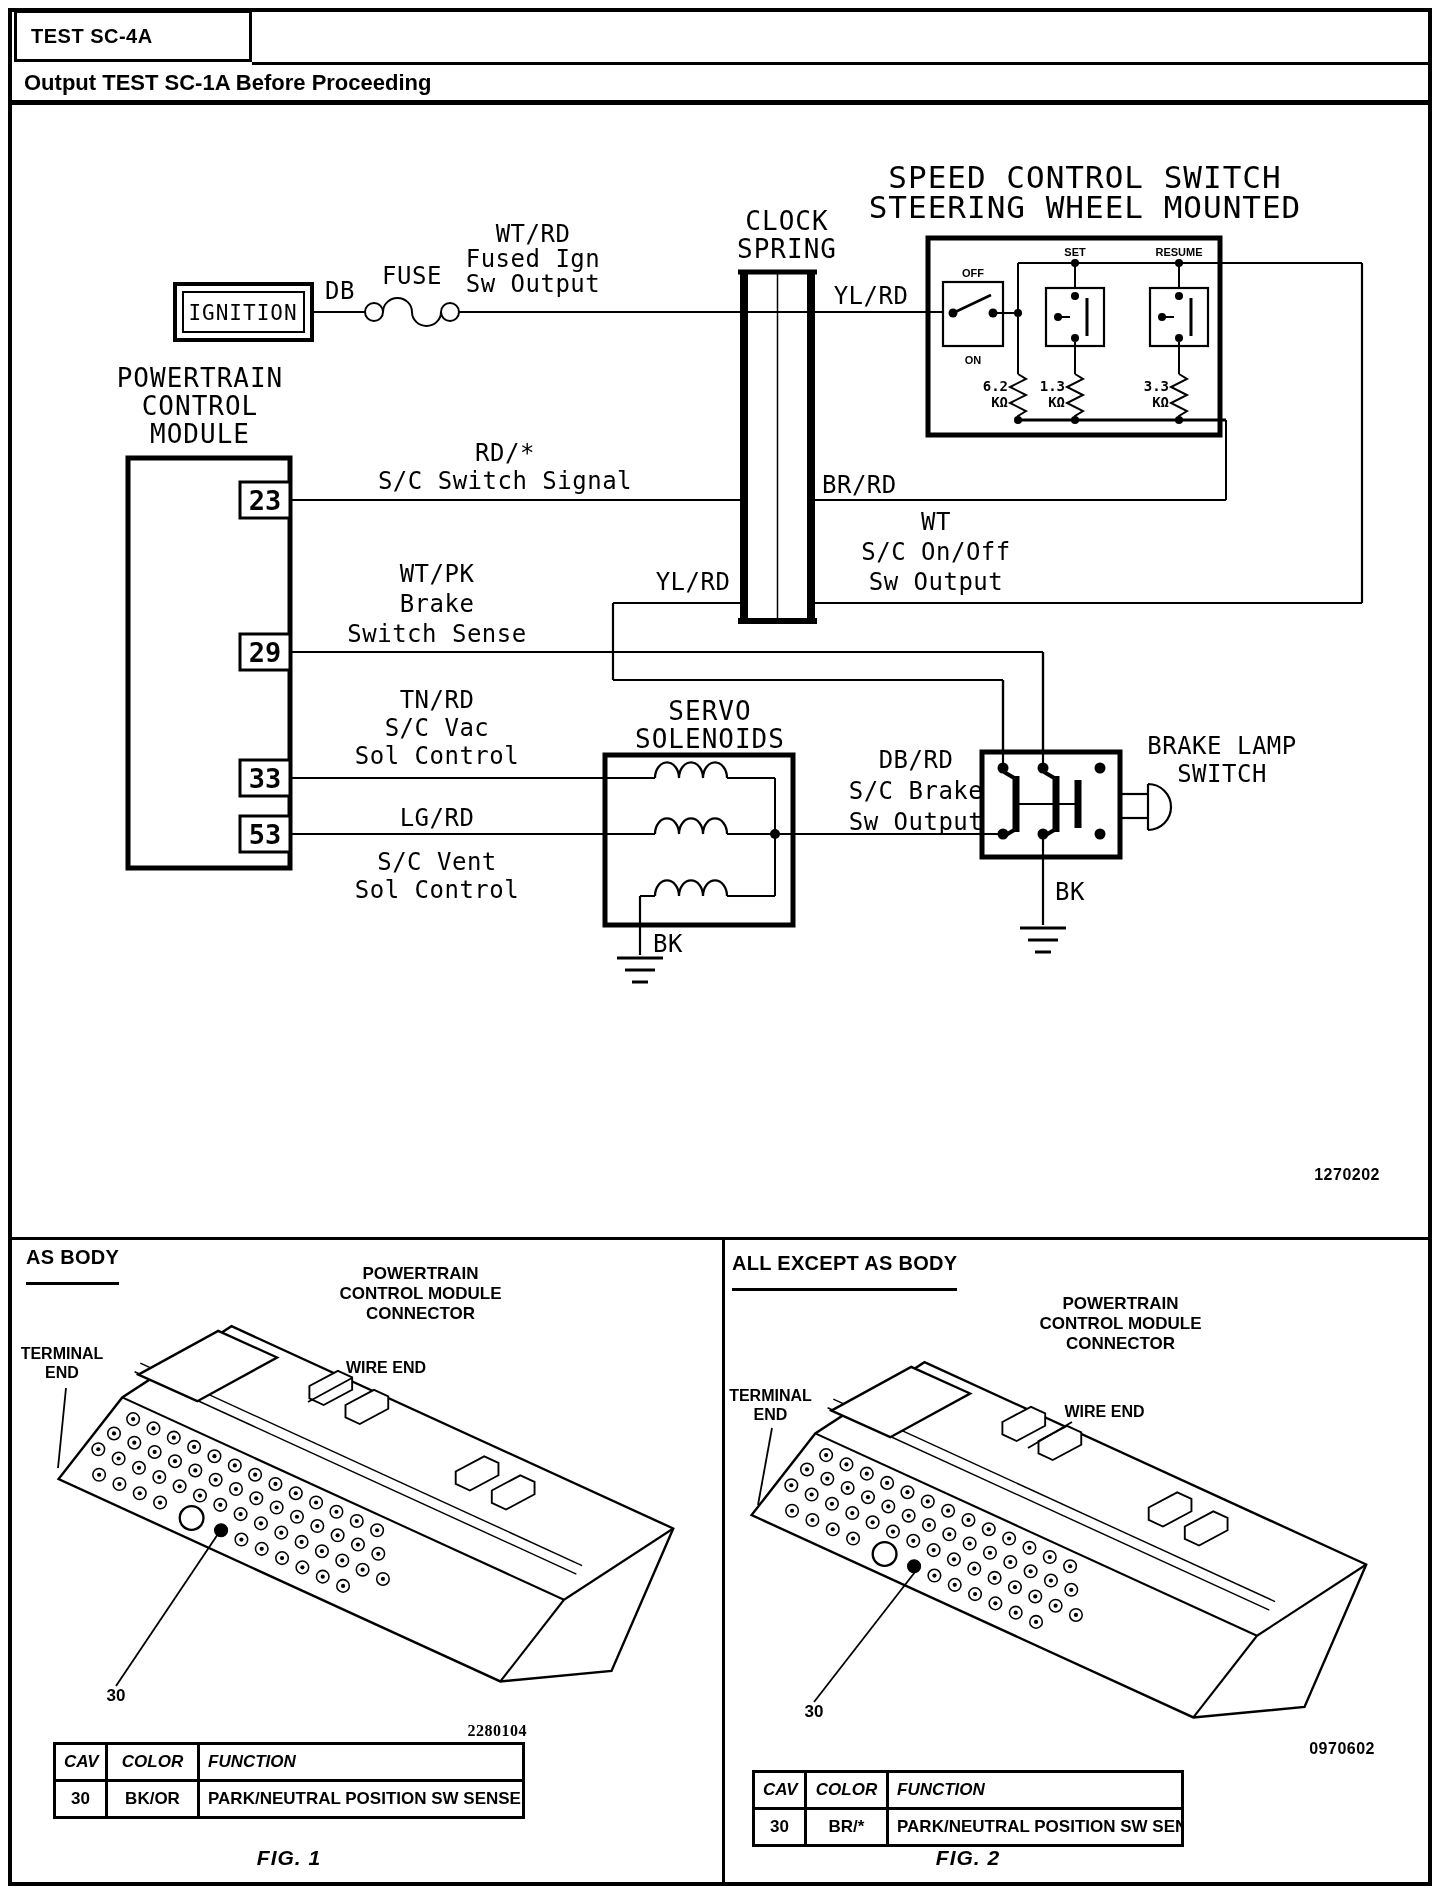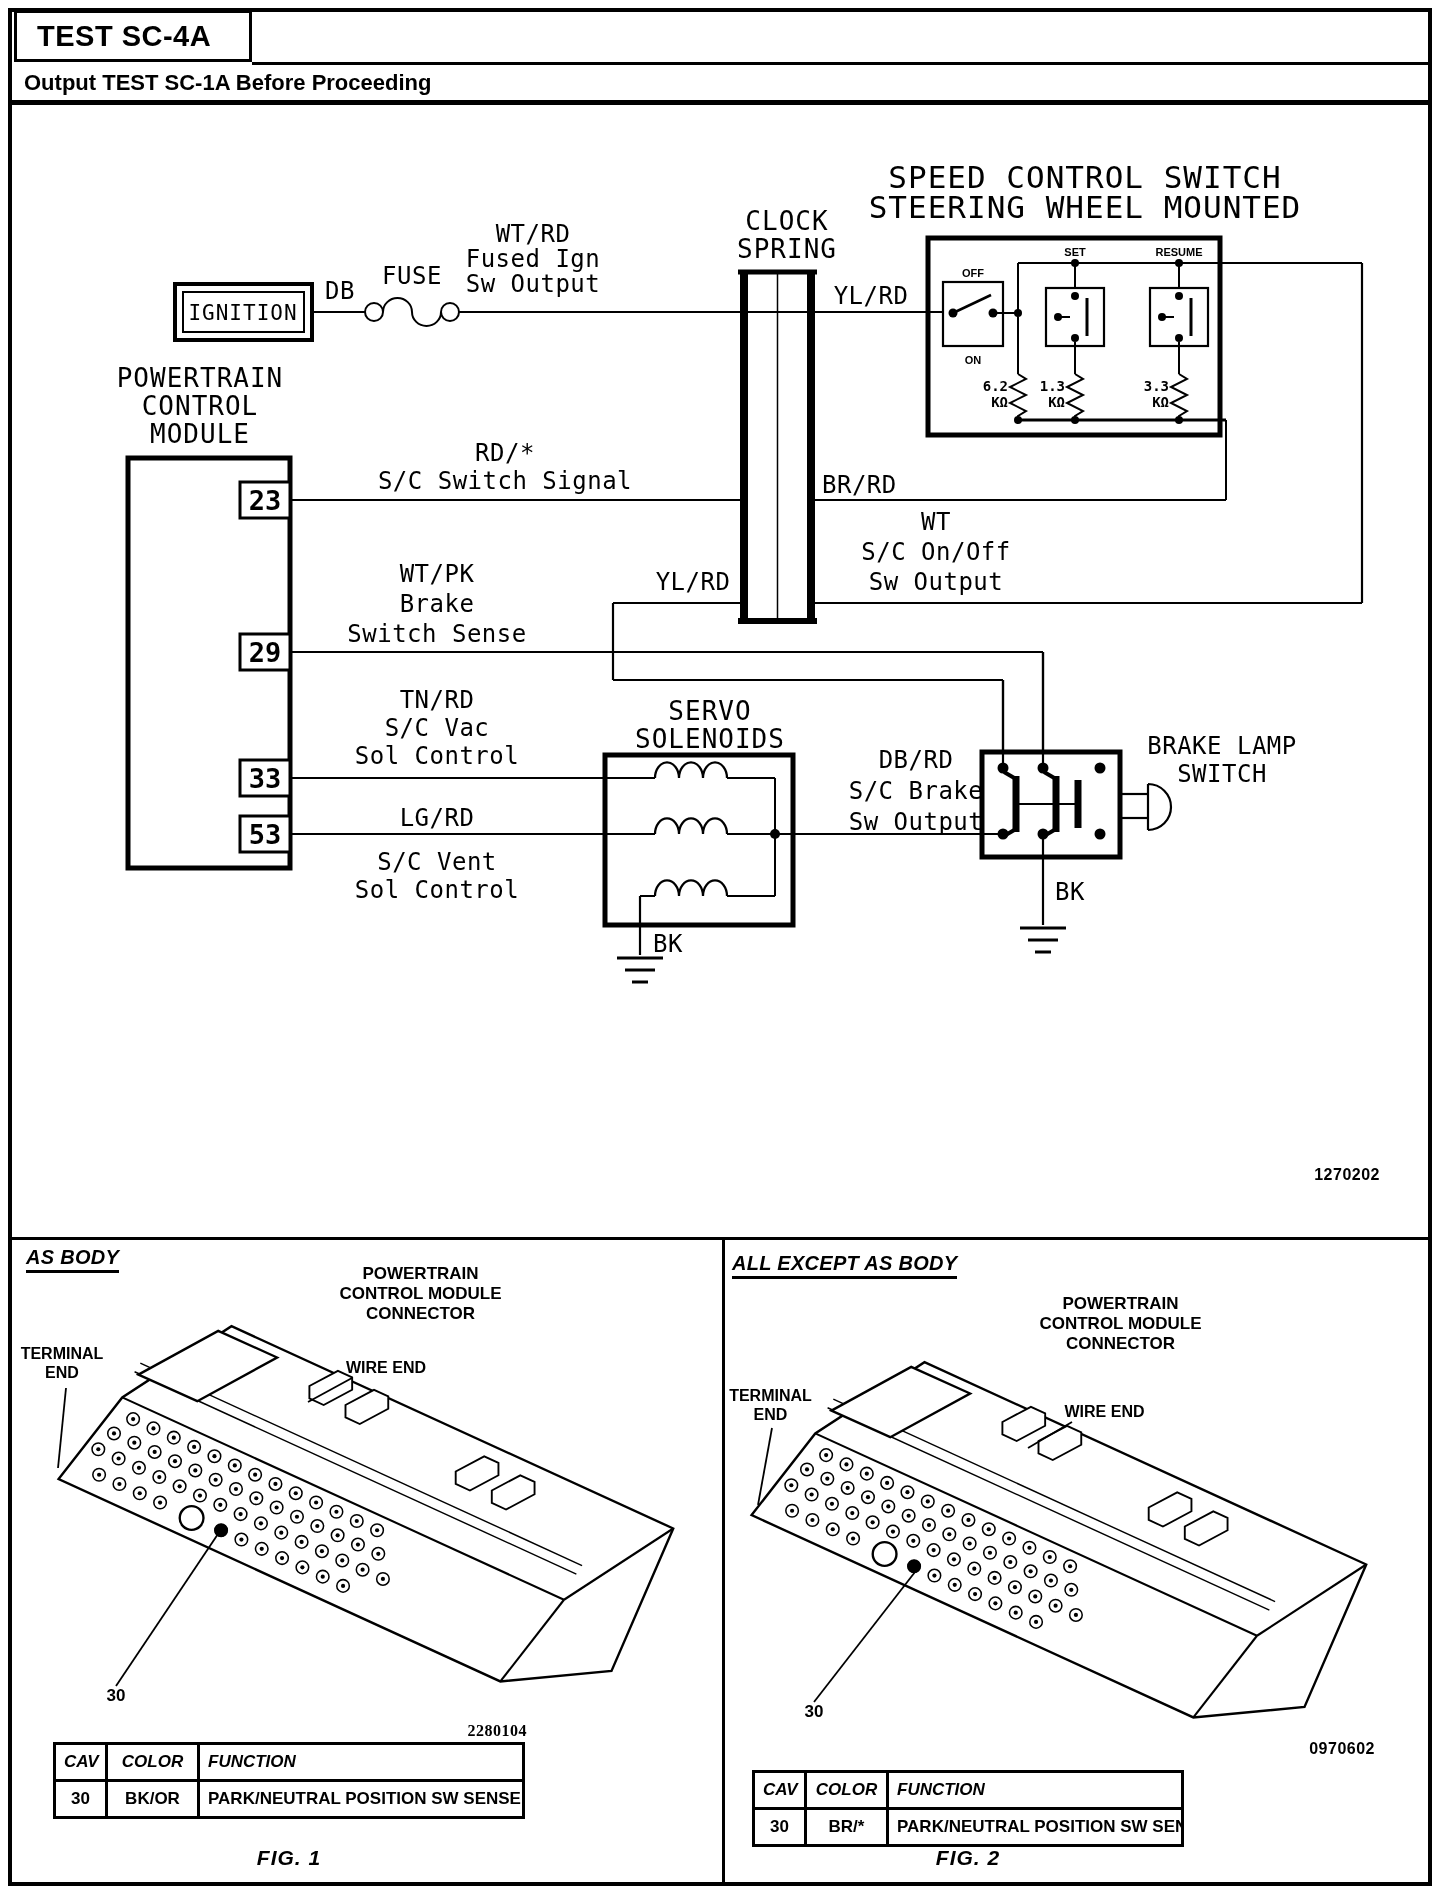--- a/index.html
+++ b/index.html
@@ -12,24 +12,24 @@
   #diagram-svg{left:0;top:0;width:1440px;height:1894px;}
   svg text{font-family:"DejaVu Sans Mono",monospace;fill:#000;}
   .t24{font-size:24px;letter-spacing:.5px;}
   .t32{font-size:31px;letter-spacing:1px;}
   .t26{font-size:26px;letter-spacing:1px;}
   .t21{font-size:21px;letter-spacing:1px;}
   .t27{font-size:27px;font-weight:bold;}
   .tres{font-size:14px;font-weight:bold;}
   .tsw{font-family:"Liberation Sans",sans-serif;font-size:11px;font-weight:bold;}
   .hdr-box{left:14px;top:10px;width:238px;height:52px;border:3px solid #000;box-sizing:border-box;
-           font-size:29px;line-height:46px;padding-left:20px;letter-spacing:.5px;}
+           font-size:20px;line-height:46px;padding-left:14px;letter-spacing:.5px;}
   .hdr-title{left:270px;top:26px;font-size:24px;letter-spacing:.3px;}
   .hdr-sub{left:24px;top:70px;font-size:22px;}
-  .panel-head{font-size:20px;border-bottom:3px solid #000;padding-bottom:1px;letter-spacing:.3px;font-style:italic;}
+  .panel-head{font-size:20px;border-bottom:3px solid #000;padding-bottom:13px;letter-spacing:.3px;}
   .conn-label{width:185px;text-align:center;font-size:17px;line-height:20px;}
   .small-label{text-align:center;font-size:16px;line-height:19px;}
   .callout30{width:32px;text-align:center;font-size:17px;}
   .partnum{text-align:right;font-size:16px;letter-spacing:.5px;}
   .caption{text-align:center;font-size:21px;font-style:italic;letter-spacing:1px;}
   table.spec{border-collapse:collapse;table-layout:fixed;position:absolute;background:#fff;}
   table.spec th,table.spec td{border:3px solid #000;font-weight:bold;font-size:17px;padding:0 8px;
       height:34px;font-family:"Liberation Sans",sans-serif;white-space:nowrap;overflow:hidden;}
   table.spec th{text-align:left;font-style:italic;}
   .cnum{text-align:center !important;}

